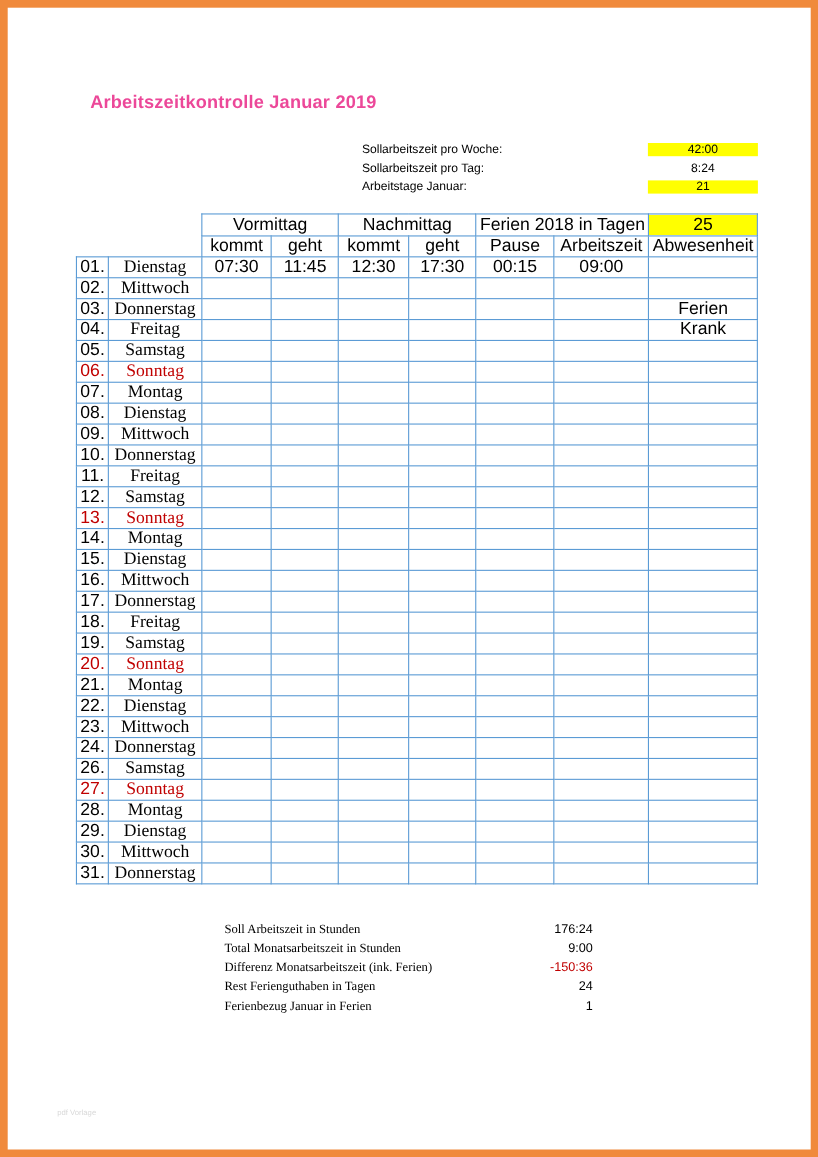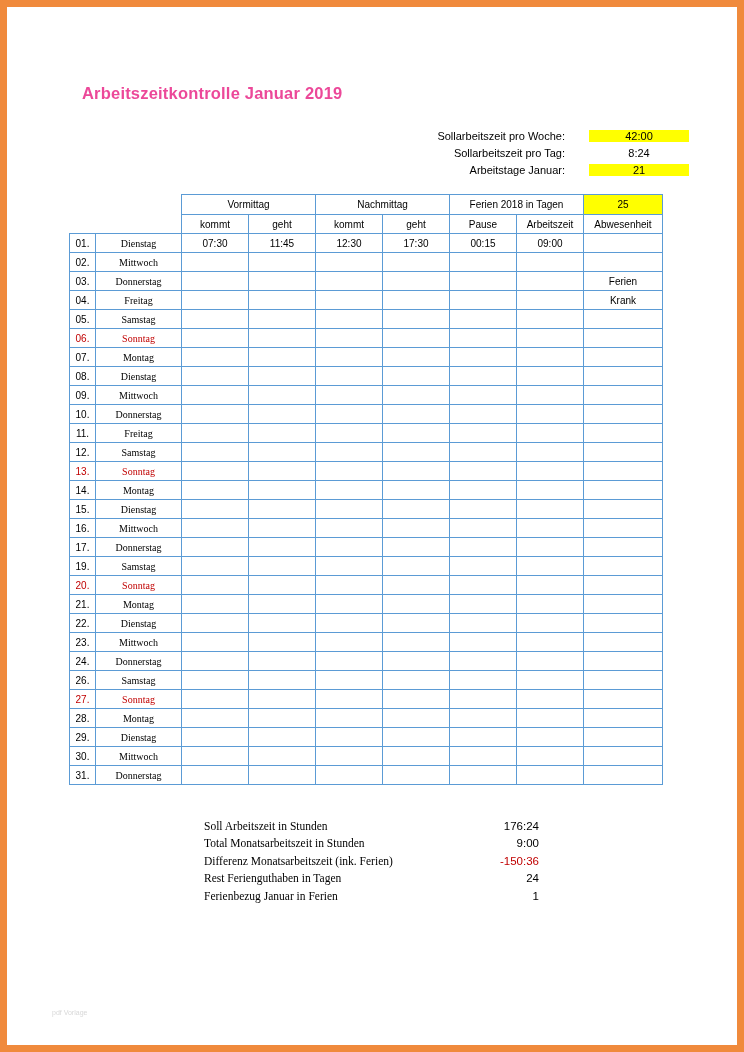--- a/index.html
+++ b/index.html
@@ -50,36 +50,36 @@
     font-size: 11px;
     color: #000;
   }
   .topinfo .row {
     display: flex;
     align-items: center;
     height: 17px;
   }
   .topinfo .lbl {
     flex: 1;
-    text-align: right;
+    text-align: left;
     padding-right: 24px;
     white-space: nowrap;
   }
   .topinfo .val {
     width: 100px;
     text-align: center;
   }
   .topinfo .val.hl {
     background: #ffff00;
   }
   
   table.main {
     margin-top: 16px;
     border-collapse: collapse;
-    font-size: 10px;
+    font-size: 16px;
     color: #000;
     table-layout: fixed;
   }
   table.main td, table.main th {
     border: 1px solid #5b9bd5;
     height: 18px;
     padding: 0 3px;
     font-weight: normal;
     text-align: center;
     overflow: hidden;
@@ -372,20 +372,31 @@
               <td class="day">Donnerstag</td>
               <td></td>
               <td></td>
               <td></td>
               <td></td>
               <td></td>
               <td></td>
               <td></td>
             </tr>
             <tr>
+              <td class="num">18.</td>
+              <td class="day">Freitag</td>
+              <td></td>
+              <td></td>
+              <td></td>
+              <td></td>
+              <td></td>
+              <td></td>
+              <td></td>
+            </tr>
+            <tr>
               <td class="num">19.</td>
               <td class="day">Samstag</td>
               <td></td>
               <td></td>
               <td></td>
               <td></td>
               <td></td>
               <td></td>
               <td></td>
             </tr>

